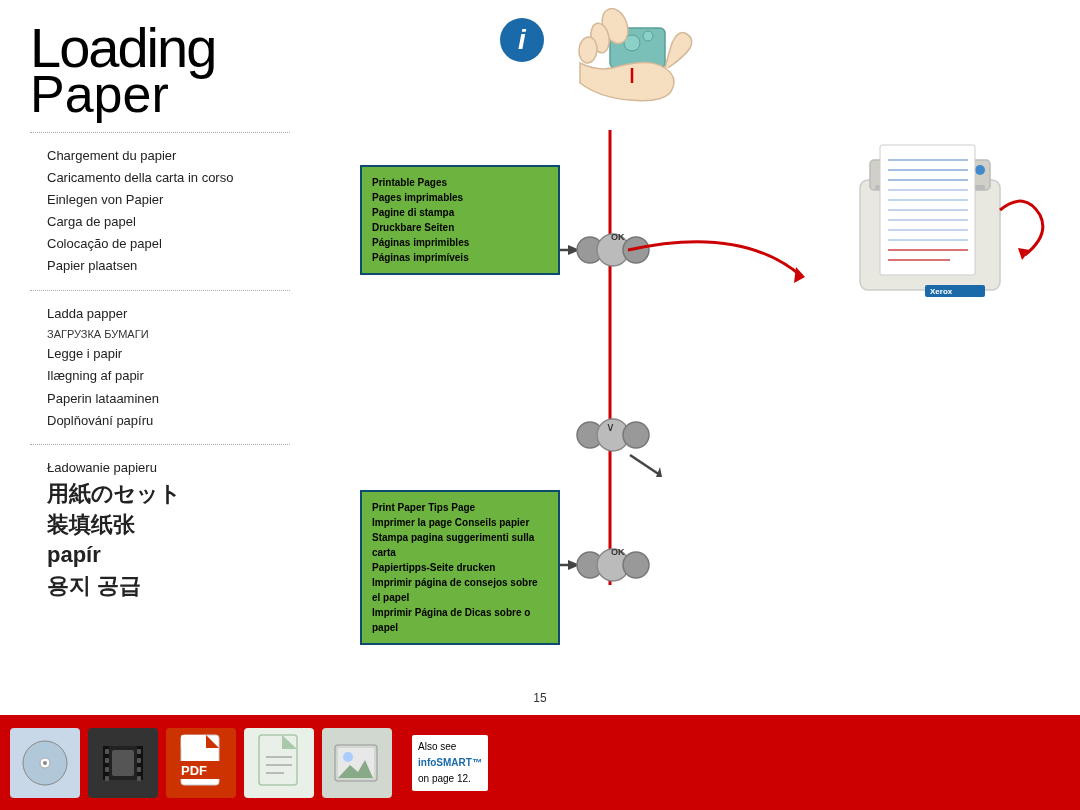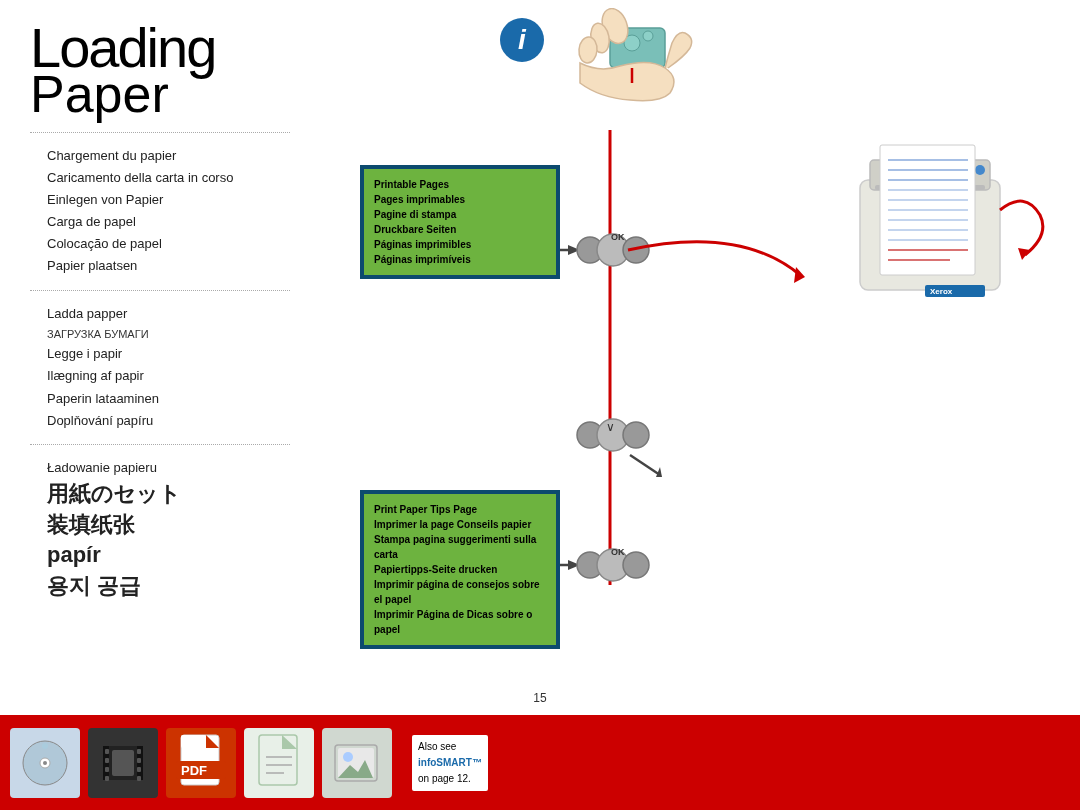--- a/index.html
+++ b/index.html
@@ -90,21 +90,21 @@
       display: flex;
       align-items: center;
       justify-content: center;
       font-style: italic;
     }
 
     
     .green-box {
       position: absolute;
       background: #6db33f;
-      border: 4px solid #0c4a6e;
+      border: 2px solid #0c4a6e;
       padding: 8px 10px;
       width: 200px;
     }
 
     .green-box-top {
       top: 165px;
       left: 40px;
     }
 
     .green-box-bottom {

